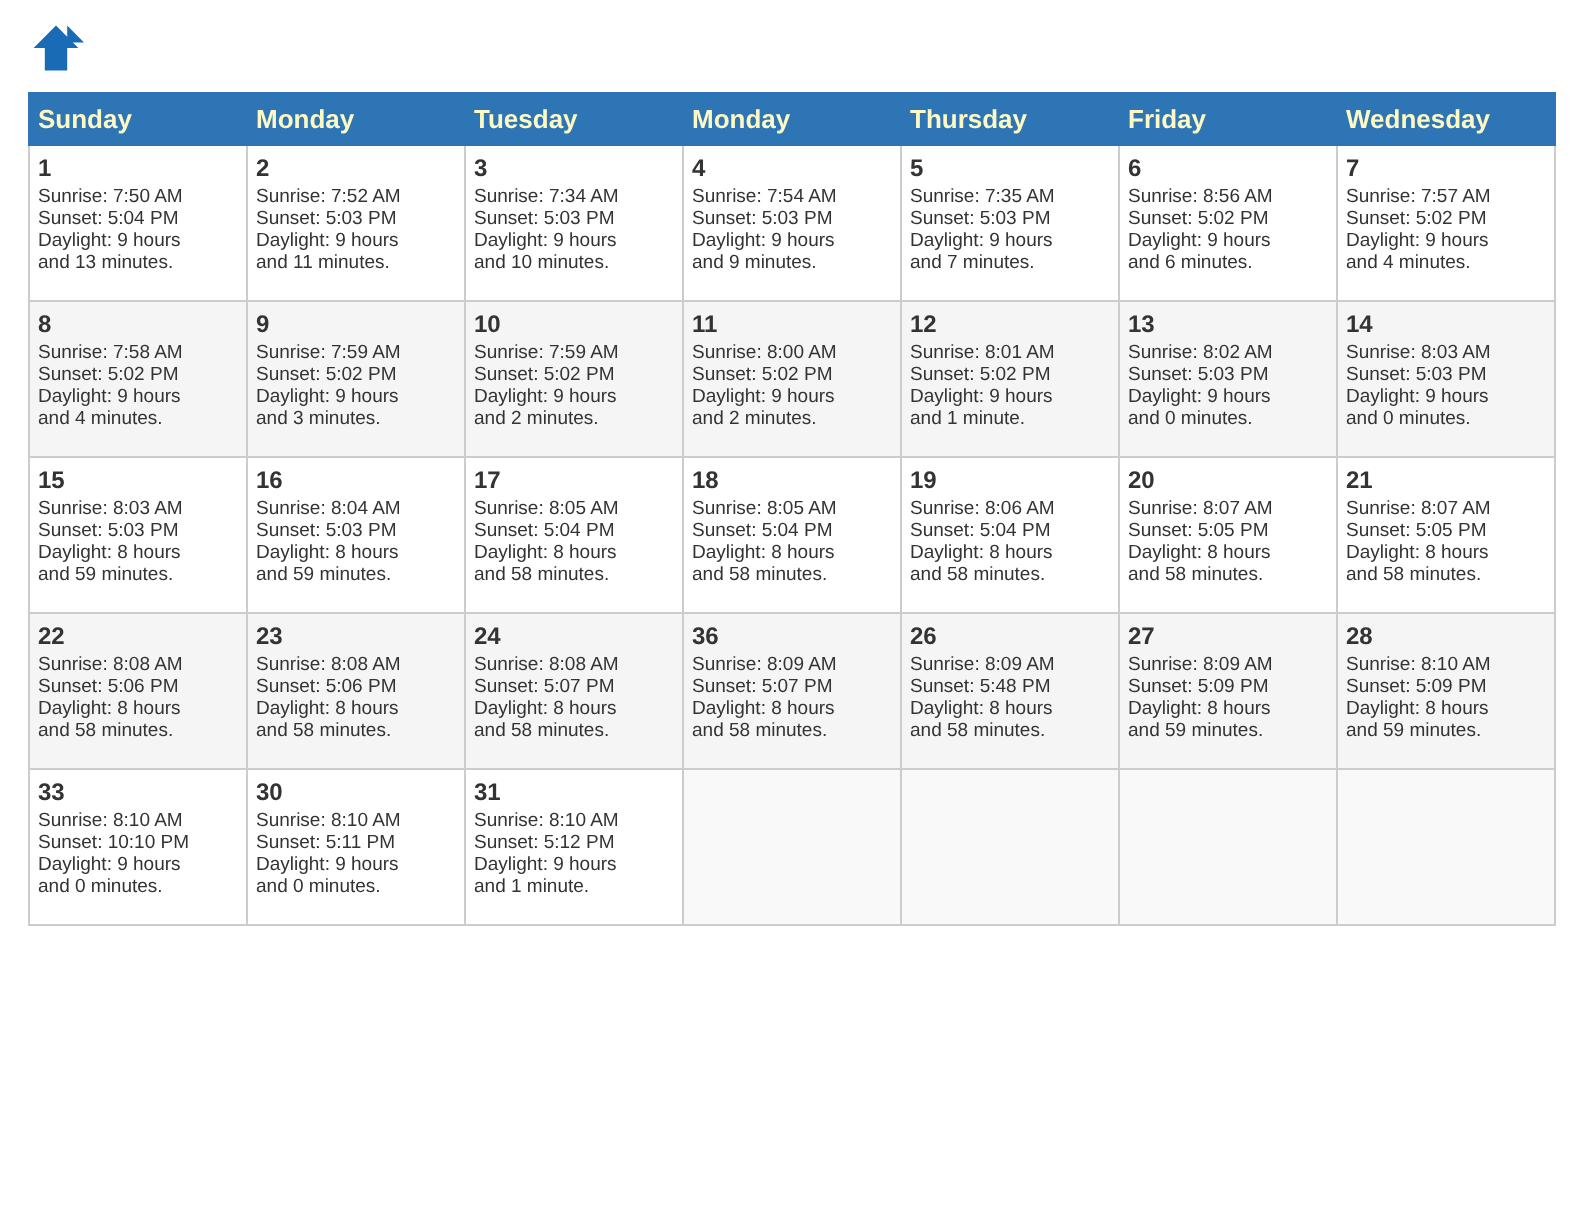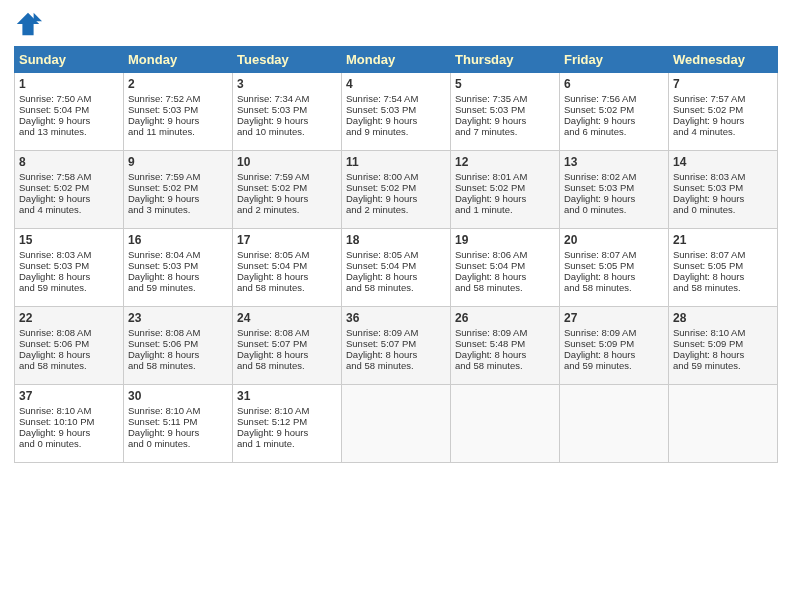--- a/index.html
+++ b/index.html
@@ -157,21 +157,21 @@
           </td>
           <td>
             <span class="day-num">5</span>
             <div>Sunrise: 7:35 AM</div>
             <div>Sunset: 5:03 PM</div>
             <div>Daylight: 9 hours</div>
             <div>and 7 minutes.</div>
           </td>
           <td>
             <span class="day-num">6</span>
-            <div>Sunrise: 7:56 AM</div>
+            <div>Sunrise: 8:56 AM</div>
             <div>Sunset: 5:02 PM</div>
             <div>Daylight: 9 hours</div>
             <div>and 6 minutes.</div>
           </td>
           <td>
             <span class="day-num">7</span>
             <div>Sunrise: 7:57 AM</div>
             <div>Sunset: 5:02 PM</div>
             <div>Daylight: 9 hours</div>
             <div>and 4 minutes.</div>
@@ -325,21 +325,21 @@
           <td>
             <span class="day-num">28</span>
             <div>Sunrise: 8:10 AM</div>
             <div>Sunset: 5:09 PM</div>
             <div>Daylight: 8 hours</div>
             <div>and 59 minutes.</div>
           </td>
         </tr>
         <tr>
           <td>
-            <span class="day-num">37</span>
+            <span class="day-num">33</span>
             <div>Sunrise: 8:10 AM</div>
             <div>Sunset: 10:10 PM</div>
             <div>Daylight: 9 hours</div>
             <div>and 0 minutes.</div>
           </td>
           <td>
             <span class="day-num">30</span>
             <div>Sunrise: 8:10 AM</div>
             <div>Sunset: 5:11 PM</div>
             <div>Daylight: 9 hours</div>

